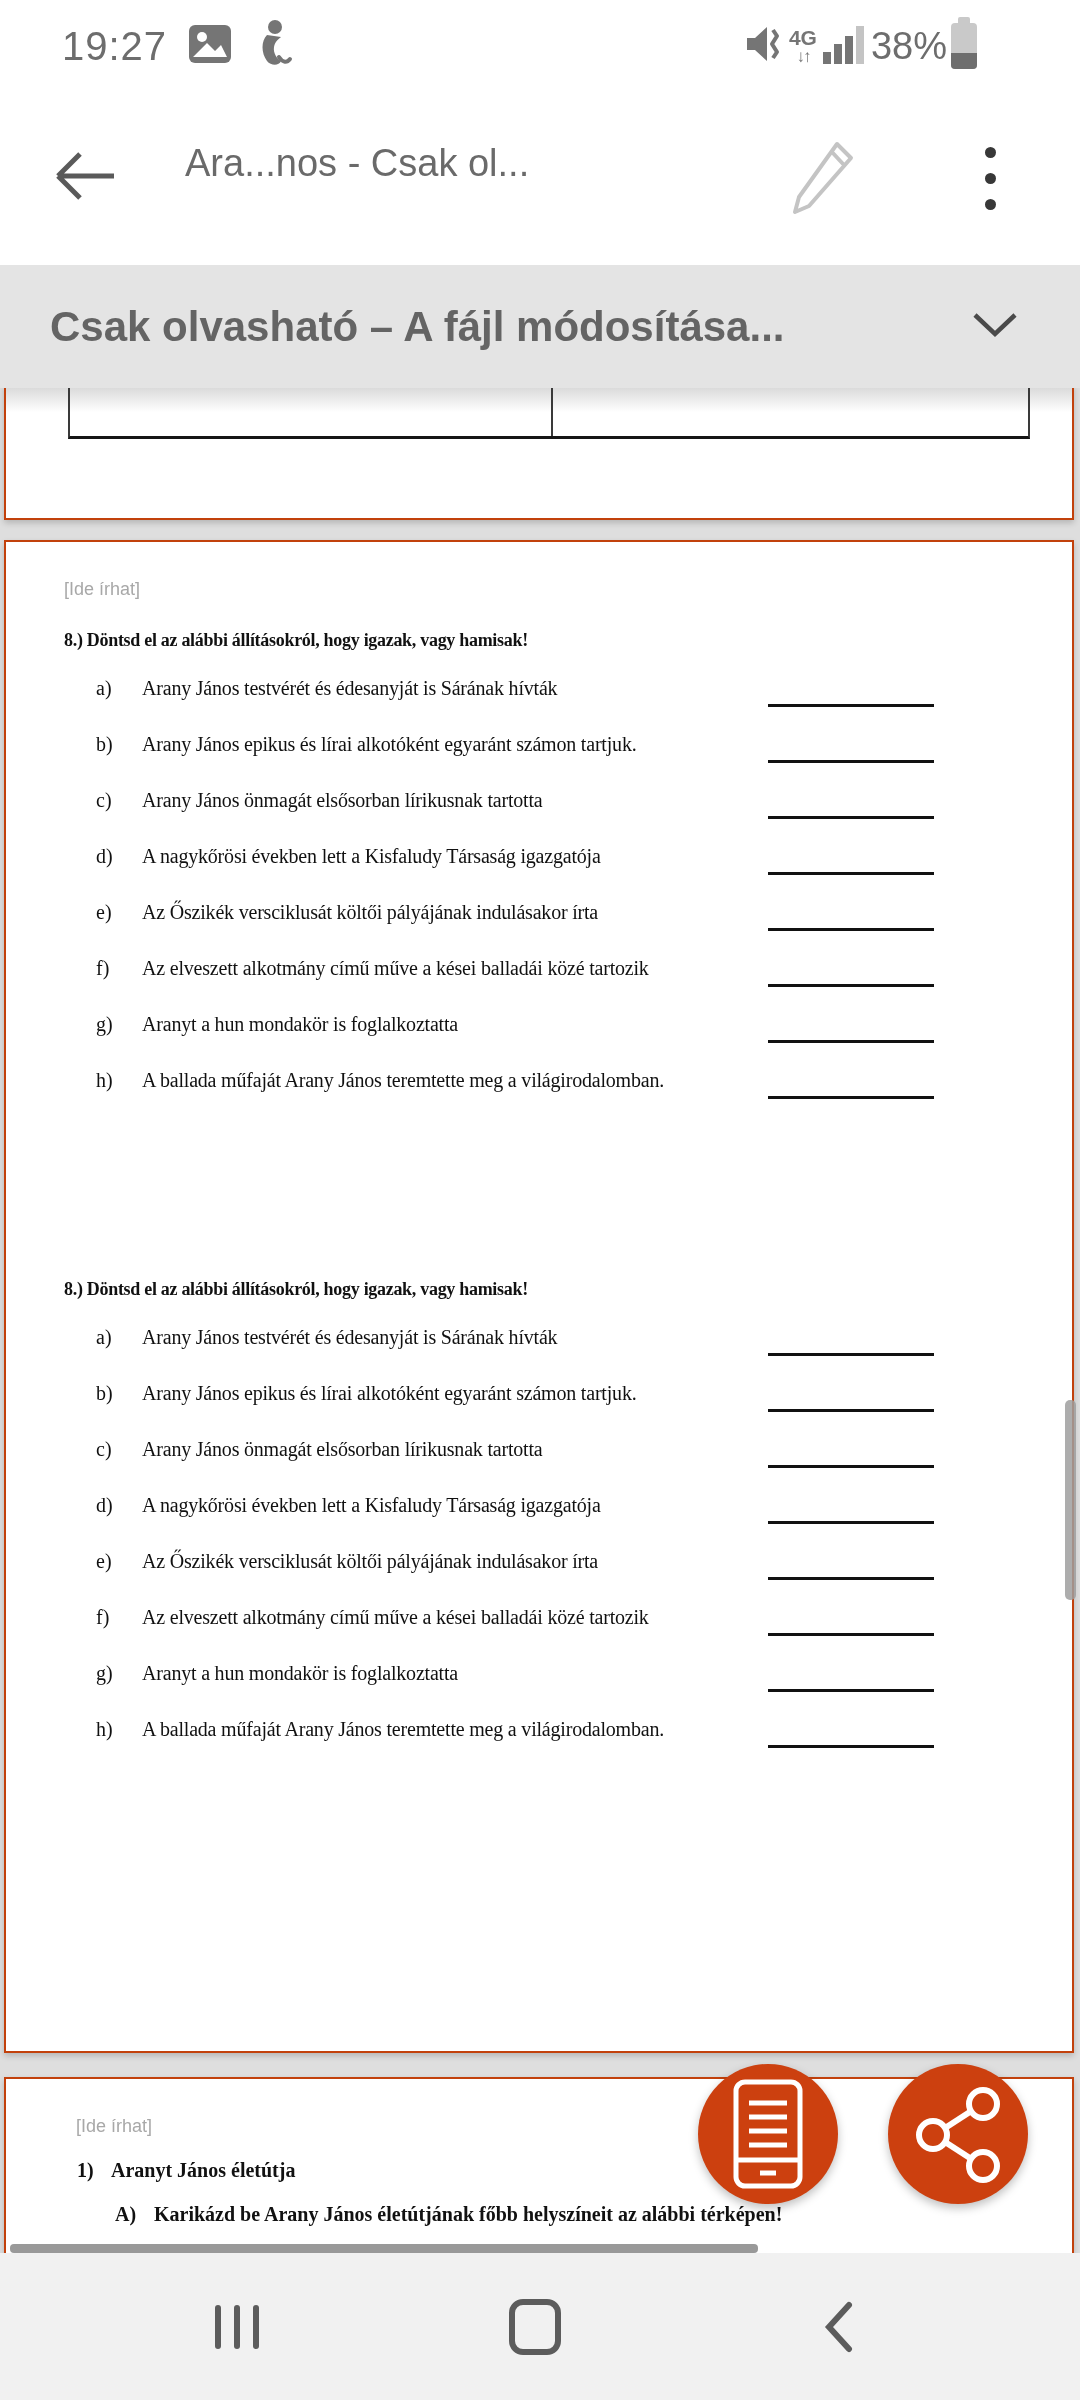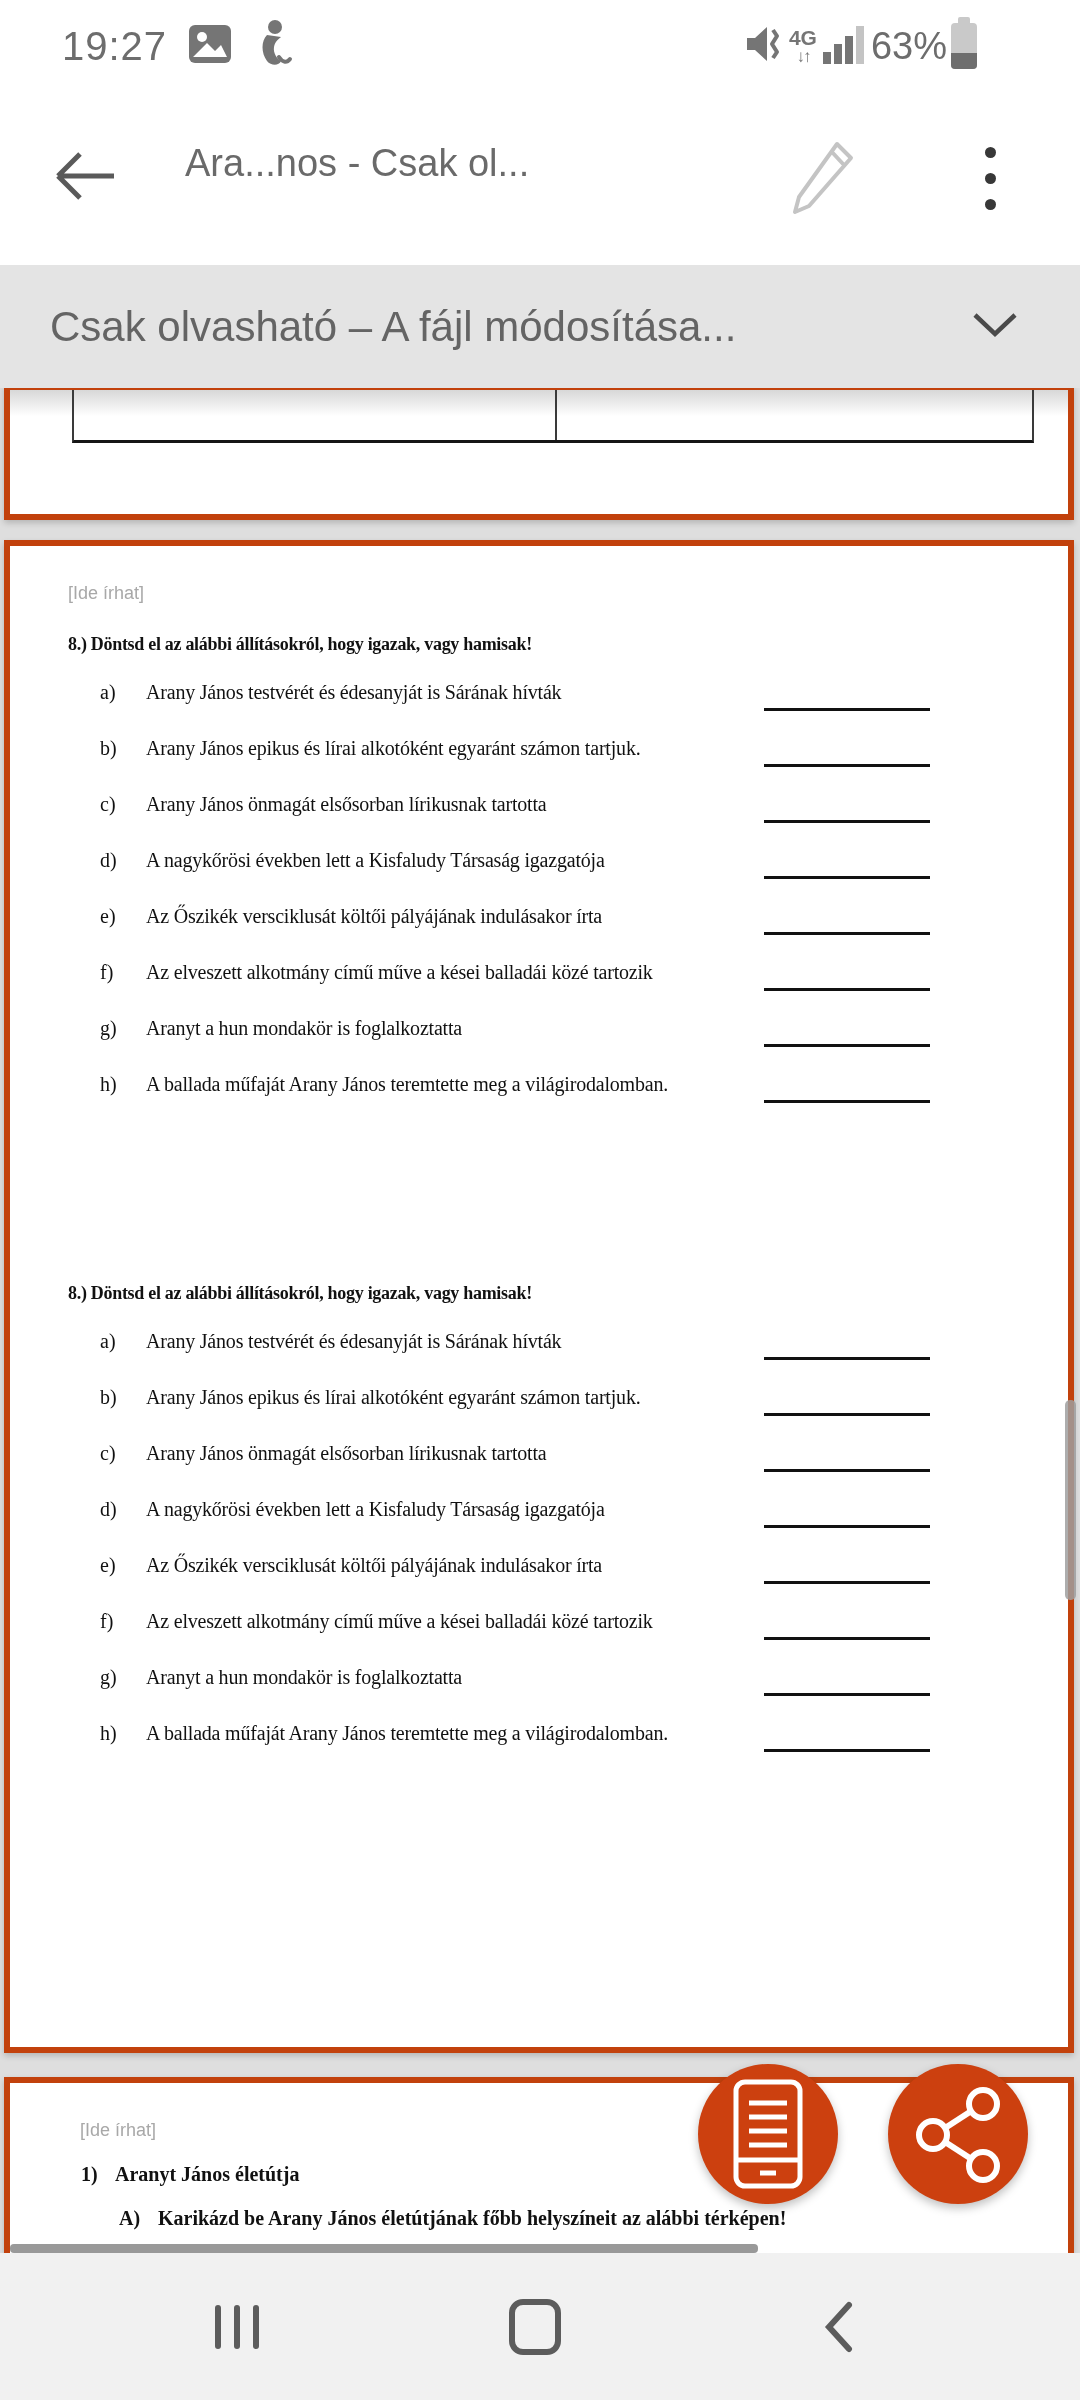--- a/index.html
+++ b/index.html
@@ -23,26 +23,26 @@
   .app-bar{position:absolute;top:92px;left:0;width:1080px;height:173px;background:#fff;}
   .back-btn{position:absolute;left:50px;top:52px;width:70px;height:64px;background:none;border:none;padding:0;}
   .app-title{position:absolute;left:185px;top:50px;font-size:38px;color:#6a6a6a;white-space:nowrap;}
   .edit-btn{position:absolute;left:775px;top:40px;width:90px;height:90px;background:none;border:none;padding:0;}
   .overflow-btn{position:absolute;left:955px;top:36px;width:70px;height:100px;background:none;border:none;padding:0;
                 display:flex;flex-direction:column;align-items:center;justify-content:center;gap:15px;}
   .overflow-btn i{width:11px;height:11px;border-radius:50%;background:#383838;}
 
   
   .banner{position:absolute;top:265px;left:0;width:1080px;height:123px;background:#e4e4e4;}
-  .banner-text{position:absolute;left:50px;top:50%;transform:translateY(-50%);font-size:42px;color:#646464;white-space:nowrap;}
+  .banner-text{position:absolute;left:50px;top:50%;transform:translateY(-50%);font-size:42px;color:#646464;white-space:nowrap;font-weight:bold;}
   .banner-chevron{position:absolute;right:62px;top:50%;transform:translateY(-50%);}
 
   
   .doc-area{position:absolute;top:388px;left:0;width:1080px;height:1865px;background:#dedede;overflow:hidden;}
-  .page{position:absolute;left:4px;width:1070px;background:#fff;border:6px solid #c2410c;box-shadow:0 3px 6px rgba(0,0,0,0.18);box-sizing:border-box;}
+  .page{position:absolute;left:4px;width:1070px;background:#fff;border:2px solid #c2410c;box-shadow:0 3px 6px rgba(0,0,0,0.18);box-sizing:border-box;}
   .page1{top:-4px;height:136px;}
   .page1:before{content:"";position:absolute;left:0;top:0;width:100%;height:26px;
                 background:linear-gradient(#d8d8d8, rgba(255,255,255,0));}
   .table-frag{position:absolute;left:62px;top:0;width:958px;height:50px;
               border-left:2px solid #3a3a3a;border-right:2px solid #3a3a3a;border-bottom:3px solid #151515;}
   .table-frag .divider{position:absolute;left:481px;top:0;bottom:0;width:2px;background:#3a3a3a;}
 
   .page2{top:152px;height:1513px;padding-top:30px;}
   .page3{top:1689px;height:300px;padding-top:30px;}
 
@@ -117,21 +117,21 @@
         <span class="ar">↓↑</span>
       </span>
       <span>
         <svg width="46" height="44" viewBox="0 0 46 44">
             <rect x="2" y="30" width="8" height="12" fill="#757575"></rect>
             <rect x="13" y="22" width="8" height="20" fill="#757575"></rect>
             <rect x="24" y="14" width="8" height="28" fill="#757575"></rect>
             <rect x="35" y="4" width="8" height="38" fill="#c4c4c4"></rect>
           </svg>
       </span>
-      <span class="sb-pct">63%</span>
+      <span class="sb-pct">38%</span>
       <span class="battery">
           <span class="fill"></span>
         </span>
     </div>
   </div>
 
   <div class="app-bar">
     <button class="back-btn">
       <svg width="70" height="64" viewBox="0 0 70 64">
           <path d="M64 32 L8 32 M8 32 L30 10 M8 32 L30 54" stroke="#5a5a5a" stroke-width="5" fill="none"></path>

